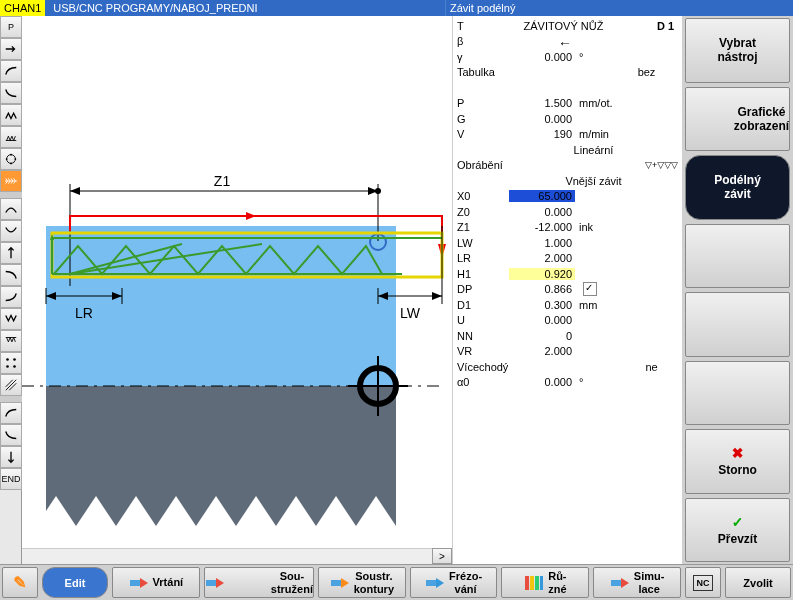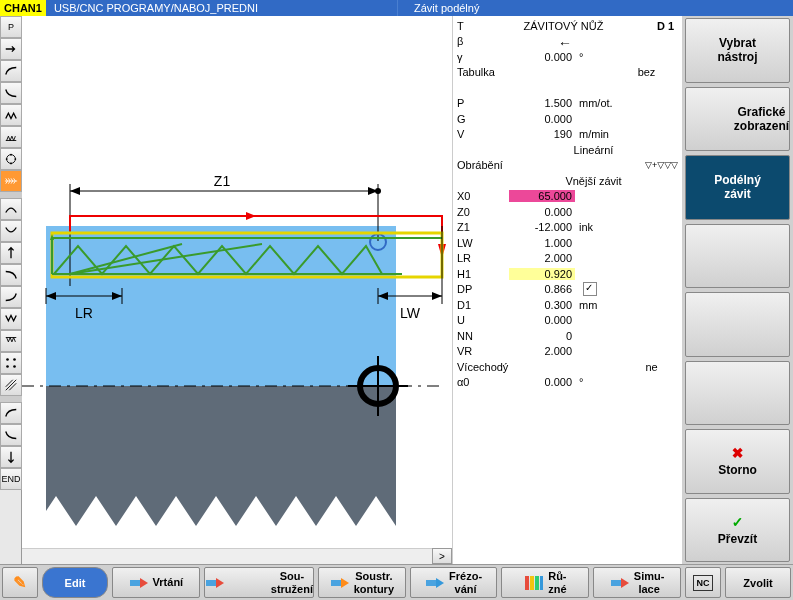--- a/index.html
+++ b/index.html
@@ -1,46 +1,46 @@
 <!DOCTYPE html>
 <html><head>
 <meta charset="utf-8">
 <style>
   * { margin: 0; padding: 0; box-sizing: border-box; }
   body { font-family: Arial, sans-serif; font-size: 11px; background: #fff; width: 793px; height: 600px; overflow: hidden; }
   .app { display: grid; grid-template-columns: 22px 1fr 111px; grid-template-rows: 16px 548px 36px; width: 793px; height: 600px; }
   .header { grid-column: 1 / 4; display: flex; align-items: stretch; height: 16px; }
-  .chan { background: #ffff00; color: #000; font-weight: bold; padding: 0 4px; display: flex; align-items: center; font-size: 11px; }
+  .chan { background: #ffff00; color: #000; font-weight: normal; padding: 0 4px; display: flex; align-items: center; font-size: 11px; }
   .path { background: #316ac5; color: #fff; flex: 1; display: flex; align-items: center; padding: 0 8px; font-size: 11px; }
-  .title { background: #316ac5; color: #fff; display: flex; align-items: center; padding: 0 16px; font-size: 11px; width: 396px; border-left: 1px solid #4a7fd0; }
+  .title { background: #316ac5; color: #fff; display: flex; align-items: center; padding: 0 4px; font-size: 11px; width: 348px; border-left: 1px solid #4a7fd0; }
   .main { grid-column: 1 / 3; grid-row: 2 / 3; display: grid; grid-template-columns: 22px 1fr 230px; }
   .left-tools { background: #e8e8e8; border-right: 1px solid #999; display: flex; flex-direction: column; }
   .tool-btn { width: 22px; height: 22px; border: 1px solid #aaa; background: linear-gradient(#f8f8f8,#ddd); display: flex; align-items: center; justify-content: center; font-size: 9px; cursor: pointer; }
   .tool-btn.active { background: #ff9933; }
   .tool-btn svg { width: 14px; height: 14px; }
   .canvas-area { background: #fff; position: relative; overflow: hidden; }
   .canvas-area svg { position: absolute; top: 0; left: 0; }
   .scroll-right { position: absolute; bottom: 0; right: 0; height: 16px; width: 20px; background: linear-gradient(#f8f8f8,#ddd); border: 1px solid #999; display: flex; align-items: center; justify-content: center; font-size: 10px; cursor: pointer; }
   .scroll-track { position: absolute; bottom: 0; left: 0; right: 20px; height: 16px; background: #eee; border-top: 1px solid #ccc; }
   .params { background: #fff; border-left: 1px solid #ccc; padding: 2px 4px 0 4px; font-size: 11px; overflow: hidden; }
   .prow { display: flex; align-items: center; height: 15.5px; }
   .plabel { width: 52px; color: #000; }
   .pval { width: 66px; text-align: right; padding-right: 3px; background: #fff; }
-  .pval.hl-orange { background: #ec4899; color: #000; }
+  .pval.hl-orange { background: #1d4ed8; color: #000; }
   .pval.hl-yellow { background: #ffff99; }
   .punit { width: 46px; padding-left: 4px; color: #000; }
   .pwide { width: 112px; text-align: right; padding-right: 3px; }
   .pcenter { flex: 1; text-align: center; }
   .arrow-back { font-size: 14px; }
   .psym { font-size: 9px; }
   .chk { width: 14px; height: 14px; border: 1px solid #888; background: #fff; display: inline-block; margin-left: 4px; }
   .chk::after { content: "✓"; font-size: 10px; position: relative; top: -2px; left: 1px; }
   .softkeys-v { grid-column: 3 / 4; grid-row: 2 / 3; display: flex; flex-direction: column; background: #d0d0d0; }
   .softkey-v { flex: 1; margin: 2px 3px; background: linear-gradient(#f0f0f0,#d0d0d0); border: 1px solid #888; border-radius: 2px; display: flex; align-items: center; justify-content: center; text-align: center; font-size: 12px; font-weight: bold; cursor: pointer; flex-direction: column; gap: 2px; }
-  .softkey-v.active { background: #0c4a6e; color: #fff; }
+  .softkey-v.active { background: #0f172a; color: #fff; border-radius: 15px; }
   .sk-icon { font-size: 14px; }
   .red { color: #d00; }
   .green { color: #0a0; }
   .softkeys-h { grid-column: 1 / 4; grid-row: 3 / 4; display: flex; background: #d0d0d0; border-top: 1px solid #999; }
   .softkey-h { flex: 1; margin: 2px; background: linear-gradient(#f0f0f0,#d0d0d0); border: 1px solid #888; border-radius: 2px; display: flex; align-items: center; justify-content: center; font-size: 11px; font-weight: bold; cursor: pointer; gap: 4px; }
   .softkey-h.active { background: #3a75d0; color: #fff; border-radius: 13px; }
   .softkey-h.narrow { flex: 0 0 36px; }
   .hk-icon { width: 20px; height: 16px; display: inline-flex; align-items: center; justify-content: center; }
   .hk-label { text-align: center; line-height: 1.1; }
 </style>

